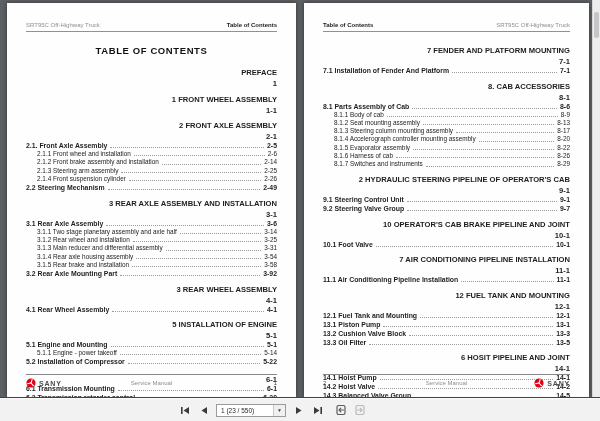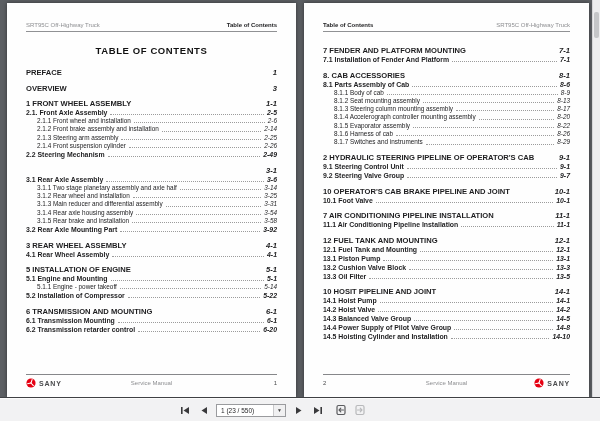--- a/index.html
+++ b/index.html
@@ -20,22 +20,22 @@
         border-bottom:1px solid #909194;padding-bottom:3px;font-size:6px;}
   .hdr-doc{color:#8d8e91;}
   .hdr-sec{color:#232325;font-weight:700;}
   .page-title{text-align:center;font-weight:700;font-size:9.5px;letter-spacing:.6px;
         margin:13px 0 4px 0;color:#111;}
   .entries{margin-top:12px;}
   .entries.no-title{margin-top:14px;}
   .entry{display:flex;align-items:flex-end;}
   .entry .lab{white-space:nowrap;}
   .entry .lead{flex:1;border-bottom:1px dotted #9b9b9b;margin:0 3px 2px 3px;min-width:4px;}
-  .entry .pg{white-space:nowrap;font-style:italic;}
-  .entry.chapter{font-size:7.6px;font-weight:700;line-height:9px;margin-top:6.5px;}
+  .entry .pg{white-space:nowrap;}
+  .entry.chapter{font-size:7.6px;font-weight:700;line-height:9px;margin-top:6.5px;flex-direction:column;}
   .entry.chapter .lead{border-bottom:none;}
   .entry.sub{font-size:6.9px;font-weight:700;line-height:9px;}
   .entry.subsub{font-size:6.4px;line-height:8.3px;padding-left:11px;color:#232325;}
   .page-footer{position:absolute;left:19px;right:19px;bottom:9px;
         border-top:1px solid #86878a;padding-top:3px;
         display:flex;align-items:center;justify-content:space-between;font-size:6px;color:#58595b;}
   .footer-center{position:absolute;left:0;right:0;text-align:center;color:#8d8e91;}
   .brand{display:flex;align-items:center;gap:3px;z-index:1;}
   .brand-text{font-weight:700;font-size:7px;letter-spacing:.8px;color:#4a4b4d;}
   .footer-num{z-index:1;color:#4a4b4d;}
@@ -71,29 +71,29 @@
         <span class="hdr-sec">Table of Contents</span>
       </div>
       <div class="page-title">TABLE OF CONTENTS</div>
       <div class="entries" id="left-entries">
           <div class="entry chapter">
             <span class="lab">PREFACE</span>
             <span class="lead"></span>
             <span class="pg">1</span>
           </div>
           <div class="entry chapter">
-            <span class="lab">OVERVIEW</span>
-            <span class="lead"></span>
-            <span class="pg">3</span>
-          </div>
-          <div class="entry chapter">
             <span class="lab">1 FRONT WHEEL ASSEMBLY</span>
             <span class="lead"></span>
             <span class="pg">1-1</span>
           </div>
+          <div class="entry chapter">
+            <span class="lab">2 FRONT AXLE ASSEMBLY</span>
+            <span class="lead"></span>
+            <span class="pg">2-1</span>
+          </div>
           <div class="entry sub">
             <span class="lab">2.1. Front Axle Assembly</span>
             <span class="lead"></span>
             <span class="pg">2-5</span>
           </div>
           <div class="entry subsub">
             <span class="lab">2.1.1 Front wheel and installation</span>
             <span class="lead"></span>
             <span class="pg">2-6</span>
           </div>
@@ -111,20 +111,21 @@
             <span class="lab">2.1.4 Front suspension cylinder</span>
             <span class="lead"></span>
             <span class="pg">2-26</span>
           </div>
           <div class="entry sub">
             <span class="lab">2.2 Steering Mechanism</span>
             <span class="lead"></span>
             <span class="pg">2-49</span>
           </div>
           <div class="entry chapter">
+            <span class="lab">3 REAR AXLE ASSEMBLY AND INSTALLATION</span>
             <span class="lead"></span>
             <span class="pg">3-1</span>
           </div>
           <div class="entry sub">
             <span class="lab">3.1 Rear Axle Assembly</span>
             <span class="lead"></span>
             <span class="pg">3-6</span>
           </div>
           <div class="entry subsub">
             <span class="lab">3.1.1 Two stage planetary assembly and axle half</span>
@@ -180,21 +181,20 @@
             <span class="lab">5.1.1 Engine - power takeoff</span>
             <span class="lead"></span>
             <span class="pg">5-14</span>
           </div>
           <div class="entry sub">
             <span class="lab">5.2 Installation of Compressor</span>
             <span class="lead"></span>
             <span class="pg">5-22</span>
           </div>
           <div class="entry chapter">
-            <span class="lab">6 TRANSMISSION AND MOUNTING</span>
             <span class="lead"></span>
             <span class="pg">6-1</span>
           </div>
           <div class="entry sub">
             <span class="lab">6.1 Transmission Mounting</span>
             <span class="lead"></span>
             <span class="pg">6-1</span>
           </div>
           <div class="entry sub">
             <span class="lab">6.2 Transmission retarder control</span>
@@ -336,21 +336,21 @@
             <span class="lab">13.2 Cushion Valve Block</span>
             <span class="lead"></span>
             <span class="pg">13-3</span>
           </div>
           <div class="entry sub">
             <span class="lab">13.3 Oil Filter</span>
             <span class="lead"></span>
             <span class="pg">13-5</span>
           </div>
           <div class="entry chapter">
-            <span class="lab">10 HOSIT PIPELINE AND JOINT</span>
+            <span class="lab">6 HOSIT PIPELINE AND JOINT</span>
             <span class="lead"></span>
             <span class="pg">14-1</span>
           </div>
           <div class="entry sub">
             <span class="lab">14.1 Hoist Pump</span>
             <span class="lead"></span>
             <span class="pg">14-1</span>
           </div>
           <div class="entry sub">
             <span class="lab">14.2 Hoist Valve</span>

